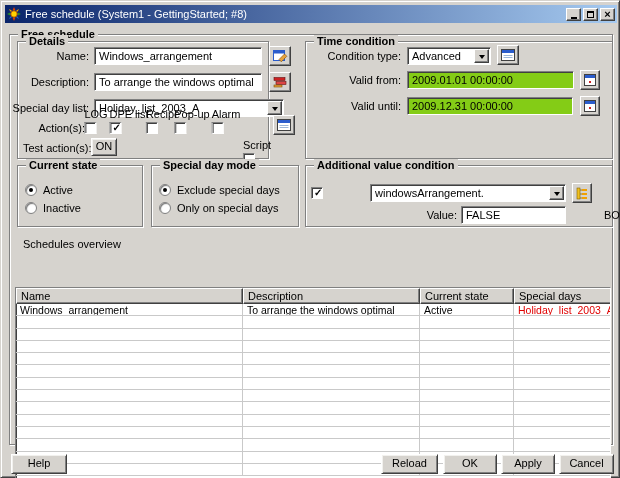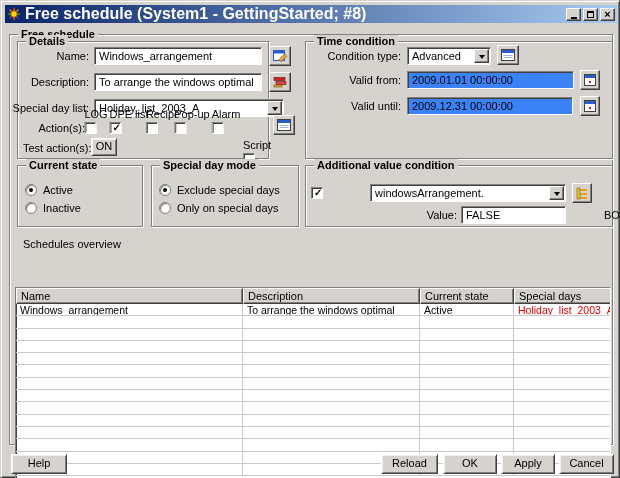--- a/index.html
+++ b/index.html
@@ -6,38 +6,38 @@
   html,body { width:620px; height:478px; }
   body { font-family:"Liberation Sans", sans-serif; font-size:11px; color:#000; background:#d6d3ce; position:relative; overflow:hidden; }
 
   .window { position:absolute; left:0; top:0; width:620px; height:478px; background:#d6d3ce;
     border:1px solid; border-color:#d6d3ce #404040 #404040 #d6d3ce;
     box-shadow: inset 1px 1px 0 #ffffff, inset -1px -1px 0 #808080; }
 
   .titlebar { position:absolute; left:4px; top:4px; width:612px; height:18px;
     background:linear-gradient(to right,#0a246a,#a6caf0);
     display:flex; align-items:center; padding:0 2px; }
-  .title-text { color:#fff; font-weight:bold; font-size:16px; margin-left:4px; flex:1; white-space:nowrap; overflow:hidden; }
+  .title-text { color:#fff; font-weight:normal; font-size:11px; margin-left:4px; flex:1; white-space:nowrap; overflow:hidden; }
   .tb-btn { width:15px; height:13px; background:#d6d3ce; border:1px solid; border-color:#fff #404040 #404040 #fff;
     box-shadow: inset -1px -1px 0 #808080; margin-left:2px; display:flex; align-items:center; justify-content:center; }
   .glyph-min { width:6px; height:2px; background:#000; margin-top:7px; }
   .glyph-max { width:7px; height:7px; border:1px solid #000; border-top:2px solid #000; }
   .glyph-close { font-size:11px; font-weight:bold; line-height:10px; }
 
   .groupbox { position:absolute; border:1px solid #808080; box-shadow: inset 1px 1px 0 #ffffff, 1px 1px 0 #ffffff; }
   .legend { position:absolute; top:-7px; left:8px; background:#d6d3ce; font-weight:bold; padding:0 3px; line-height:13px; white-space:nowrap; }
 
   .lbl { position:absolute; white-space:nowrap; line-height:13px; }
   .lbl.r { text-align:right; }
 
   .field { position:absolute; height:18px; background:#fff; border:1px solid; border-color:#808080 #fff #fff #808080;
     box-shadow: inset 1px 1px 0 #404040; padding:2px 3px 0 4px; white-space:nowrap; overflow:hidden;
     font-family:"Liberation Sans",sans-serif; font-size:11px; }
   input.field { padding-top:0; }
-  .field.readonly { background:#3b82f6; }
+  .field.readonly { background:#84cc16; }
 
   .dropdown { position:absolute; height:18px; background:#fff; border:1px solid; border-color:#808080 #fff #fff #808080;
     box-shadow: inset 1px 1px 0 #404040; padding:2px 18px 0 4px; white-space:nowrap; overflow:hidden; }
   .drop-btn { position:absolute; right:1px; top:1px; width:15px; height:14px; background:#d6d3ce;
     border:1px solid; border-color:#fff #404040 #404040 #fff; box-shadow: inset -1px -1px 0 #808080;
     display:flex; align-items:center; justify-content:center; }
   .drop-arrow { width:0; height:0; border:3px solid transparent; border-top:4px solid #000; margin-top:4px; }
 
   .icon-btn { position:absolute; background:#d6d3ce; border:1px solid; border-color:#fff #404040 #404040 #fff;
     box-shadow: inset -1px -1px 0 #808080; display:flex; align-items:center; justify-content:center; }

